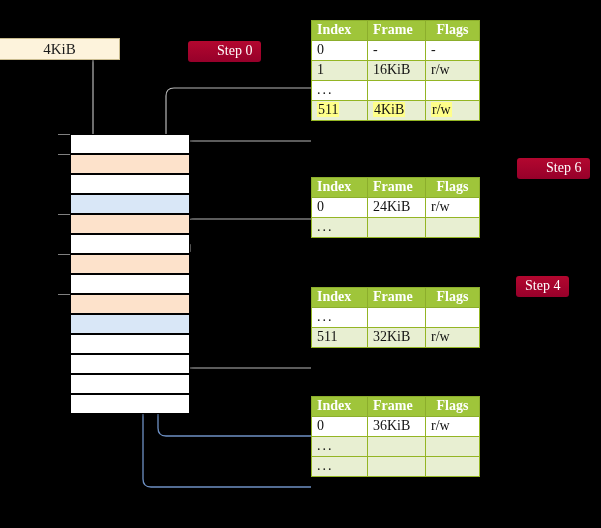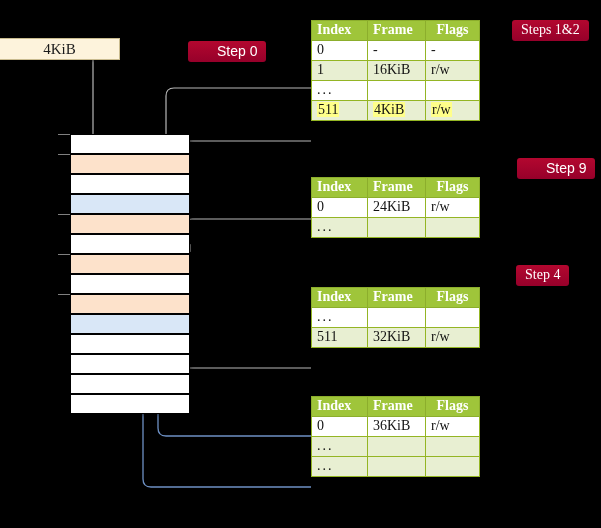--- a/index.html
+++ b/index.html
@@ -56,25 +56,25 @@
     background: #a8052b;
     background: linear-gradient(to bottom, #b3072f 0%, #96002a 100%);
     color: #ffffff;
     font-size: 14px;
     padding: 2px 9px 3px 9px;
     border-radius: 3px;
     white-space: nowrap;
     box-shadow: 1px 1px 2px rgba(0,0,0,0.5);
     line-height: 16px;
   }
-  .badge.sans { font-family: Liberation Sans, sans-serif; padding-left: 29px; }
+  .badge.sans { font-family: Liberation Serif, serif; padding-left: 29px; }
   .badge-step0  { left: 188px; top: 41px; }
   .badge-steps12{ left: 512px; top: 20px; }
   .badge-step3  { left: 517px; top: 158px; }
-  .badge-step4  { left: 516px; top: 265px; }
+  .badge-step4  { left: 516px; top: 276px; }
 
   
   .memcol {
     position: absolute;
     left: 70px;
     top: 134px;
     width: 120px;
     height: 280px;
     box-shadow: 1px 1px 3px rgba(0,0,0,0.45);
   }
@@ -204,25 +204,22 @@
       <div class="memtick" style="top: 134px; position: absolute;"></div>
       <div class="memtick" style="top: 154px; position: absolute;"></div>
       <div class="memtick" style="top: 214px; position: absolute;"></div>
       <div class="memtick" style="top: 254px; position: absolute;"></div>
       <div class="memtick" style="top: 294px; position: absolute;"></div>
     </div>
 
   <div class="badge badge-step0 sans">
     <span>Step 0</span>
   </div>
-  <div class="badge badge-steps12">
-    <span>Steps 1&amp;2</span>
-  </div>
   <div class="badge badge-step3 sans">
-    <span>Step 9</span>
+    <span>Step 6</span>
   </div>
   <div class="badge badge-step4">
     <span>Step 4</span>
   </div>
 
   <table class="ptable tbl-1" id="tbl-0">
       <thead>
         <tr>
           <th class="c-index">Index</th>
           <th class="c-frame">Frame</th>

